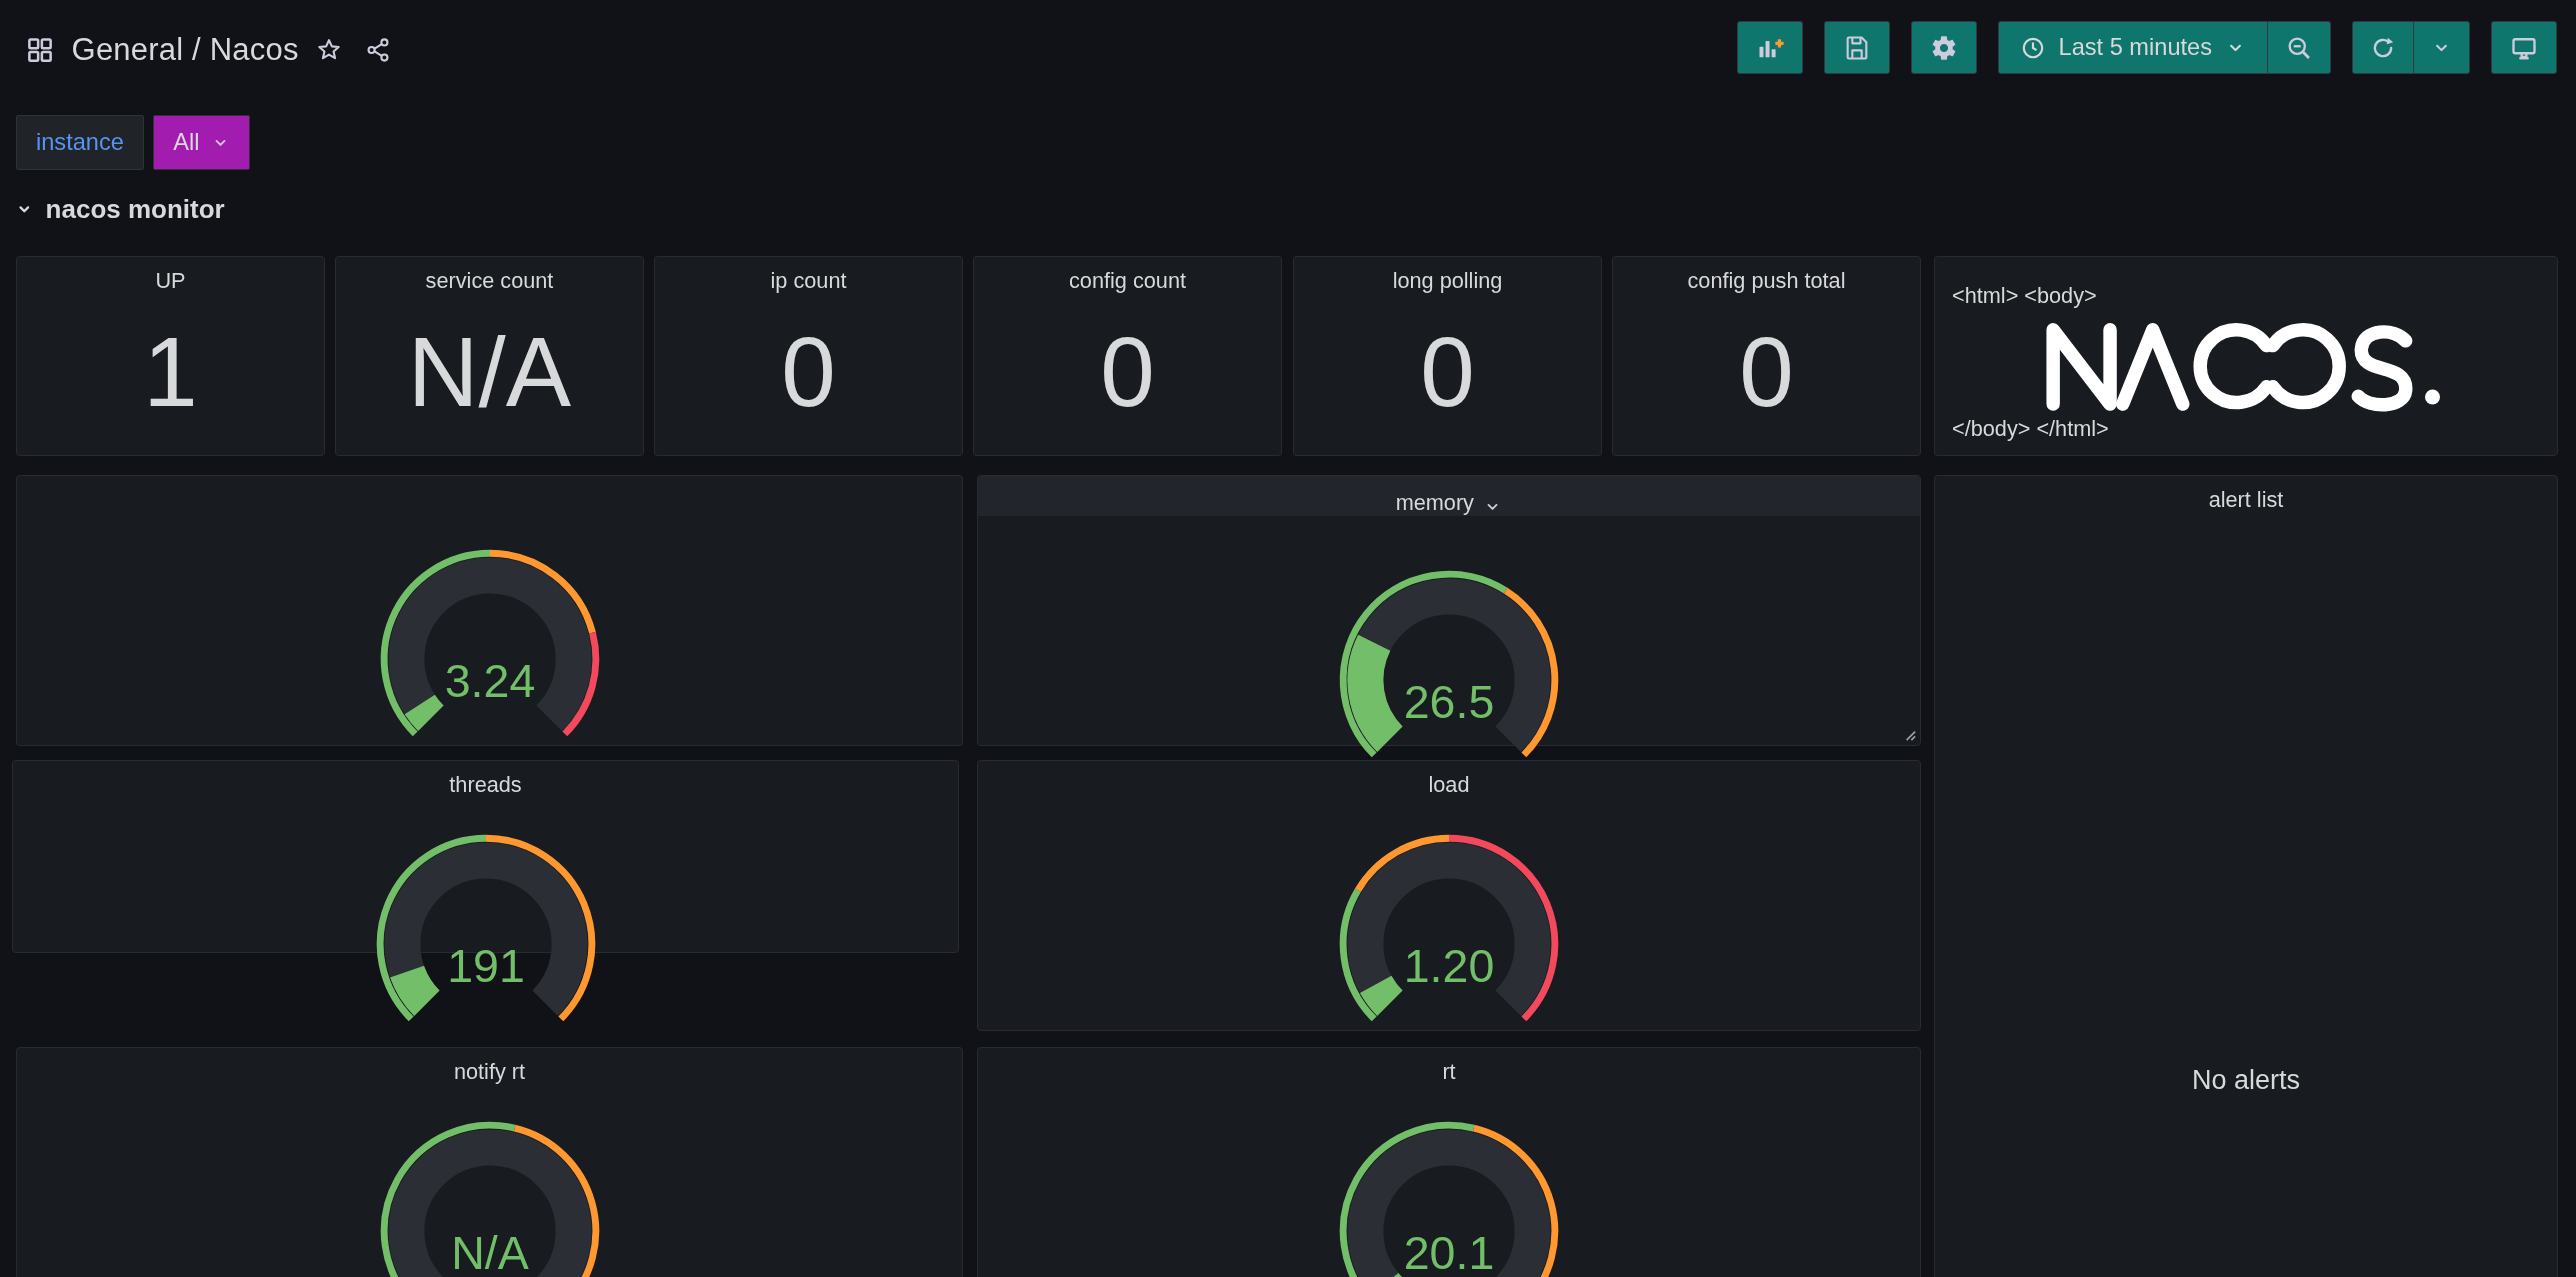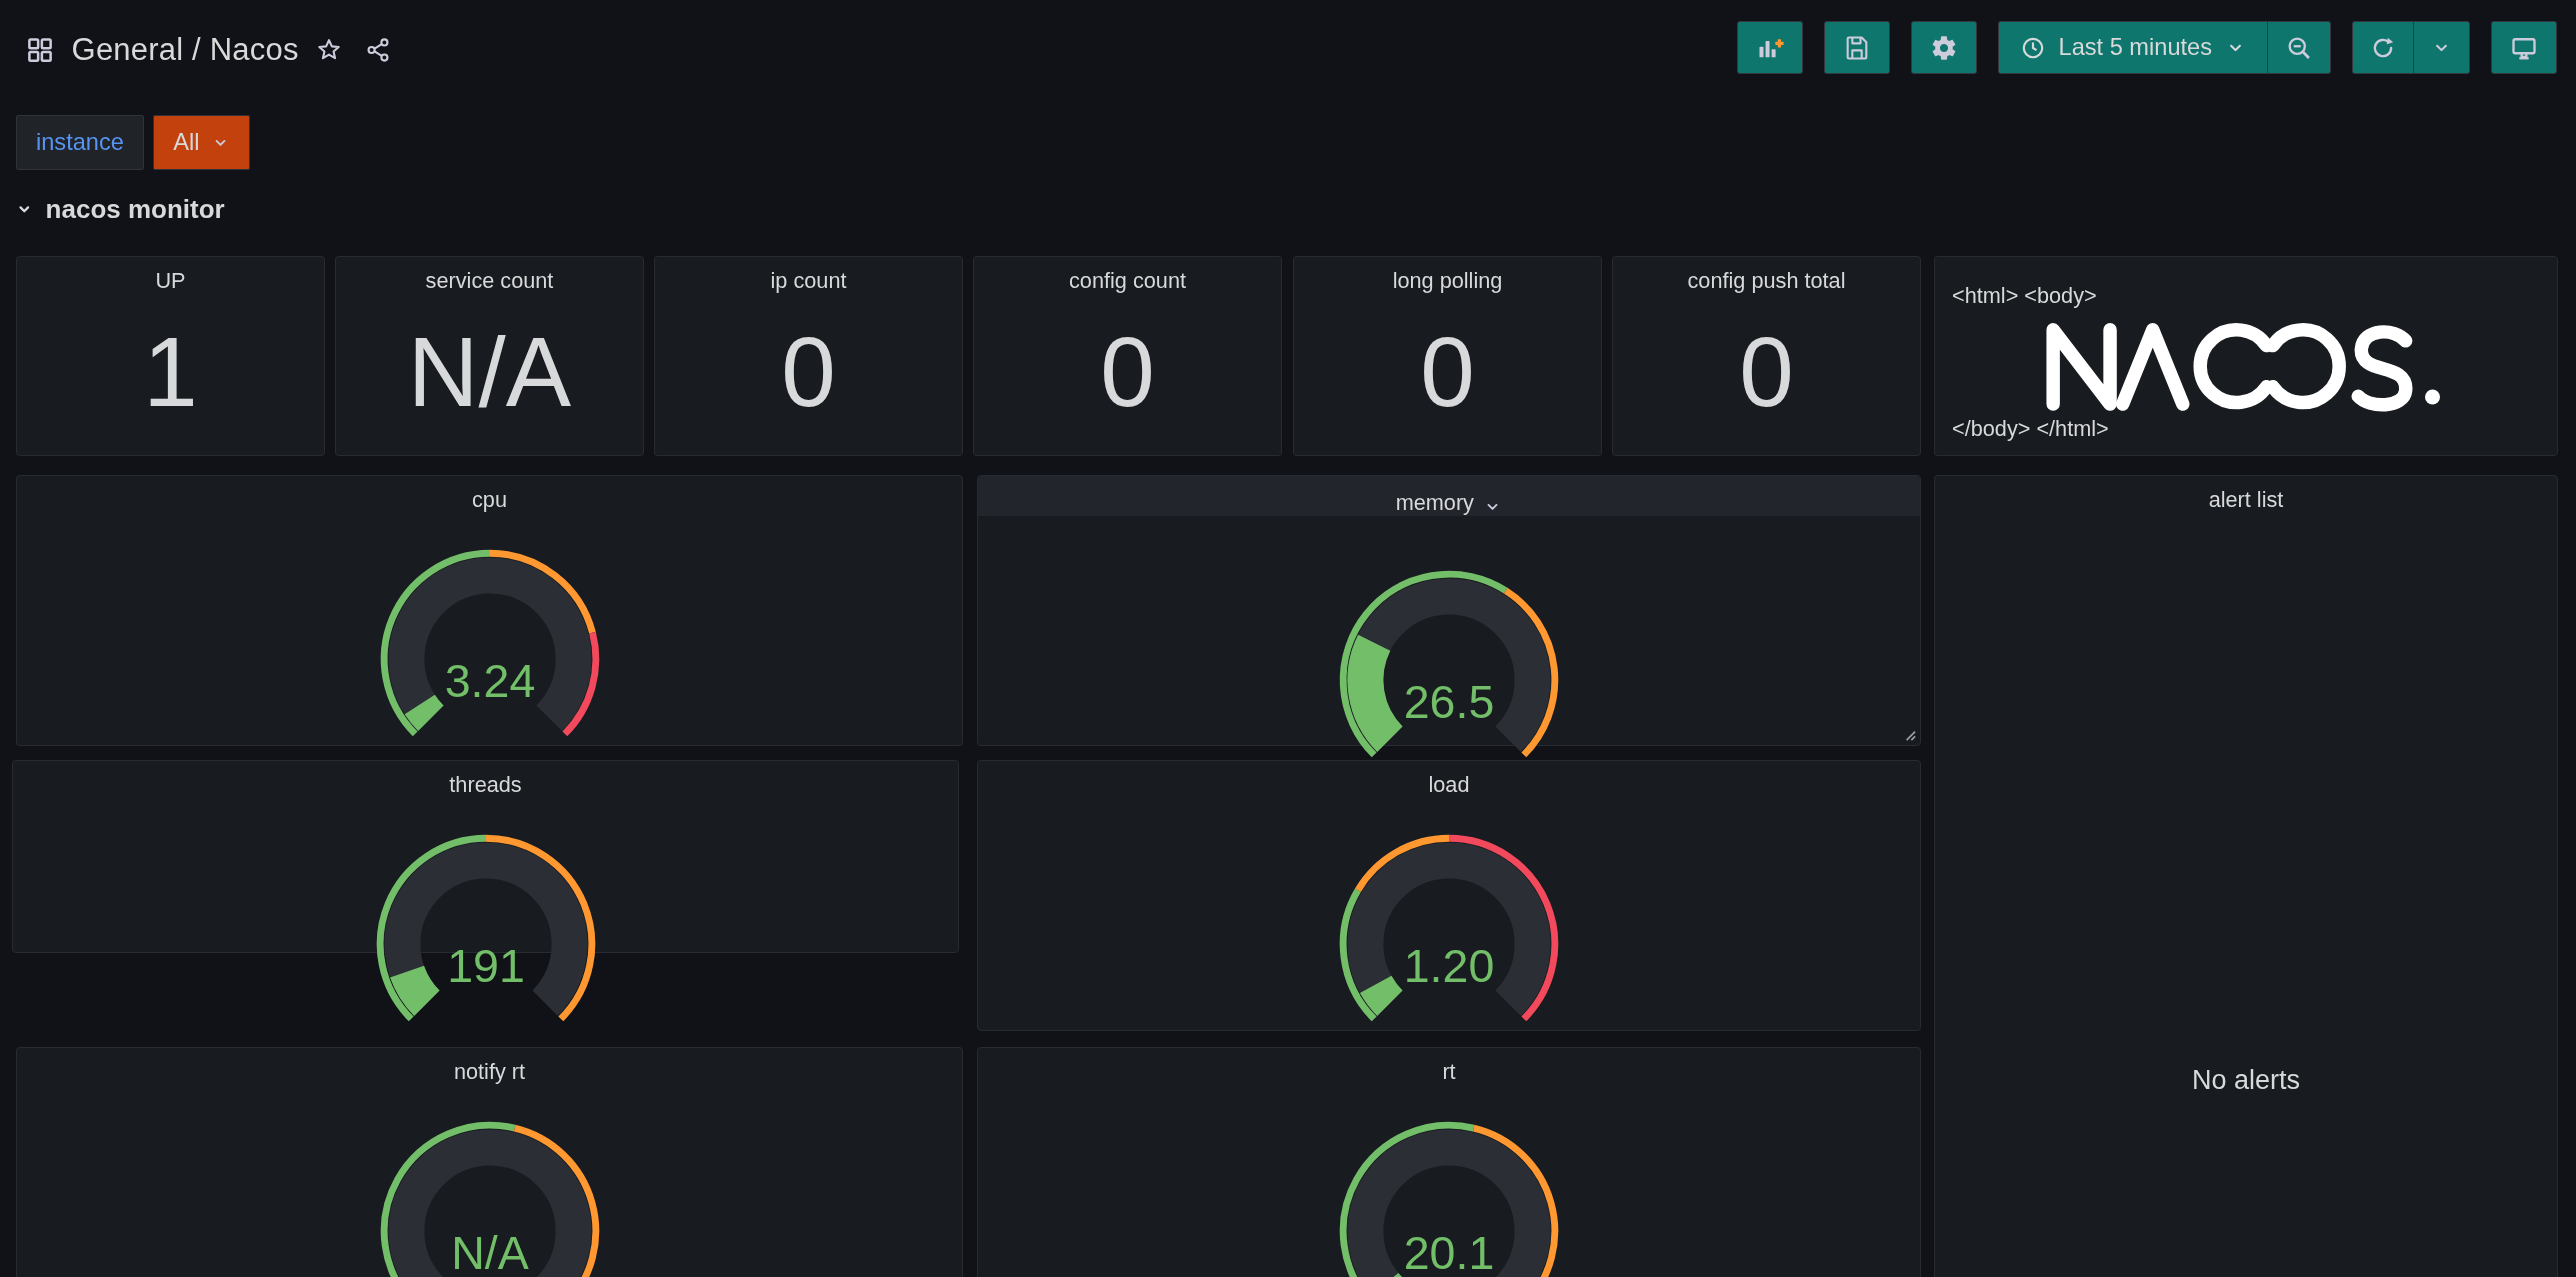--- a/index.html
+++ b/index.html
@@ -17,21 +17,21 @@
   .tool-btn { width:66px; justify-content:center; cursor:pointer; }
   .tool-group { padding:0; }
   .seg-btn { background:none; border:none; color:#CCCCDC; height:100%; display:flex; align-items:center; justify-content:center; cursor:pointer; padding:0 17px; }
   .seg-btn + .seg-btn, .time-btn + .seg-btn { border-left:0.9px solid #34373D; }
   .time-btn { background:none; border:none; color:#D8D9DA; height:100%; display:flex; align-items:center; gap:13px; padding:0 21px; font-size:23.6px; font-weight:500; font-family:"Liberation Sans",sans-serif; cursor:pointer; }
 
   
   .submenu { position:absolute; left:16px; top:115px; display:flex; gap:9.4px;align-items:flex-end; }
   .var-chip { height:55px; border:0.9px solid #2F323A; border-radius:1.9px; display:flex; align-items:center; padding:0 19px; font-size:23.6px; cursor:pointer; }
   .var-chip.label { background:#202328; color:#5794F2; font-weight:500; }
-  .var-chip.value { background:#c2410c; color:#D8D9DA; gap:11.3px; }
+  .var-chip.value { background:#a21caf; color:#D8D9DA; gap:11.3px; }
 
   
   .row-header { position:absolute; left:13px; top:194px; display:flex; align-items:center; gap:10px; color:#D8D9DA; font-size:26px; font-weight:700; cursor:pointer; }
 
   
   .panel { position:absolute; background:#181B1F; border:0.9px solid #282B31; border-radius:3.8px; }
   .panel-title { position:absolute; top:11.3px; left:0; width:100%; text-align:center; font-size:21.7px; font-weight:500; color:#D8D9DA; cursor:pointer; white-space:nowrap; }
   .stat-value { position:absolute; top:115px; left:0; width:100%; text-align:center; transform:translateY(-50%); font-size:98px; font-weight:500; color:#D8D9DA; line-height:1; }
   .gauge-svg { position:absolute; left:50%; top:58px; transform:translateX(-50%); width:254px; height:212px; }
   .panel-header { position:absolute; top:0; left:0; width:100%; height:40px; background:#22252C; border-radius:3.8px 3.8px 0 0; display:flex; align-items:flex-end; justify-content:center; gap:9.4px; color:#D8D9DA; font-size:21.7px; font-weight:500; cursor:pointer; }
@@ -199,21 +199,20 @@
           <path d="M286 40 A46 46 0 1 0 286 92"></path>
           <path d="M294 40 A46 46 0 1 1 294 92"></path>
           <path d="M462 34 C448 17 408 18 406 44 C404.5 62 422 66 433 69 C446 72.5 464 77 462 97 C460 119 416 120 402 104"></path>
         </g>
         <circle cx="496" cy="105" r="9.5" fill="#FFFFFF"></circle>
       </svg>
       <div class="code-line bottom">&lt;/body&gt; &lt;/html&gt;</div>
     </section>
 
     <section class="panel" style="left:16px;top:475px;width:947px;height:271px">
-      <div class="panel-title">cpu</div>
       <svg class="gauge-svg" viewBox="0 0 240 200">
           <path d="M 64.13856428626275 173.86143571373725 A 79 79 0 1 1 175.86143571373725 173.86143571373725" fill="none" stroke="#2B2E34" stroke-width="34"></path>
           <path d="M 64.13856428626275 173.86143571373725 A 79 79 0 0 1 53.63260924198357 160.85288139638635" fill="none" stroke="#73BF69" stroke-width="34"></path>
           <path d="M 49.289321881345245 188.71067811865476 A 100 100 0 0 1 120 18" fill="none" stroke="#73BF69" stroke-width="6.5"></path>
           <path d="M 120 18 A 100 100 0 0 1 216.85831611286312 93.13101128351451" fill="none" stroke="#FF9830" stroke-width="6.5"></path>
           <path d="M 216.85831611286312 93.13101128351451 A 100 100 0 0 1 190.71067811865476 188.71067811865476" fill="none" stroke="#F2495C" stroke-width="6.5"></path>
           <text x="120" y="154" text-anchor="middle" fill="#73BF69" font-size="44" font-weight="500" font-family="&quot;Liberation Sans&quot;, sans-serif">3.24</text>
         </svg>
     </section>
 

